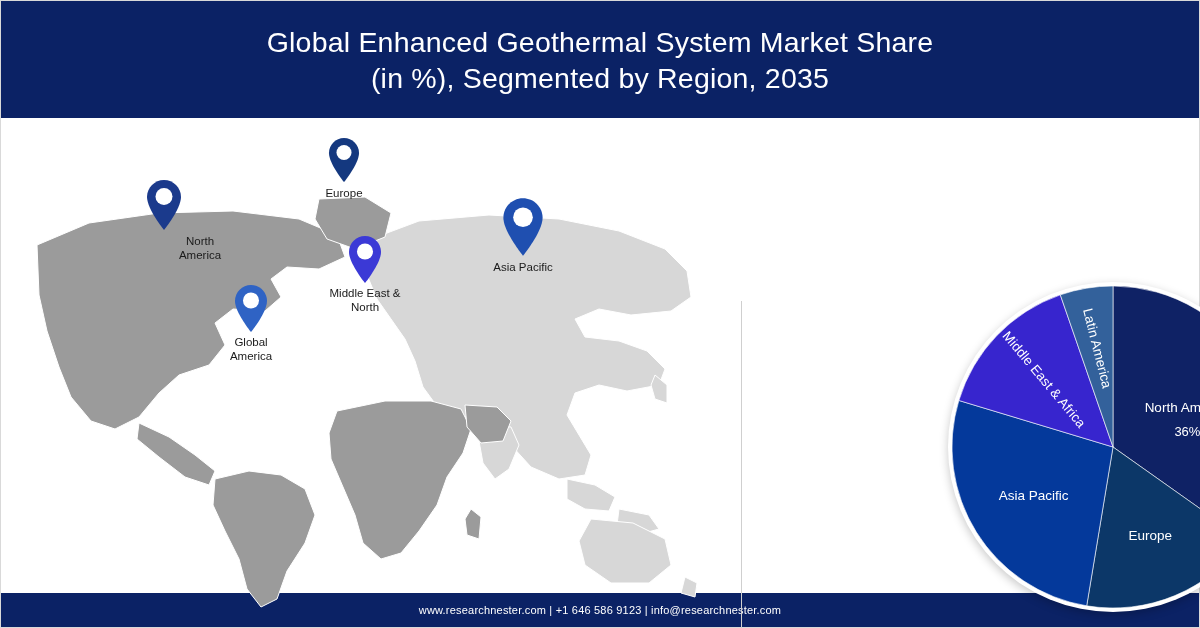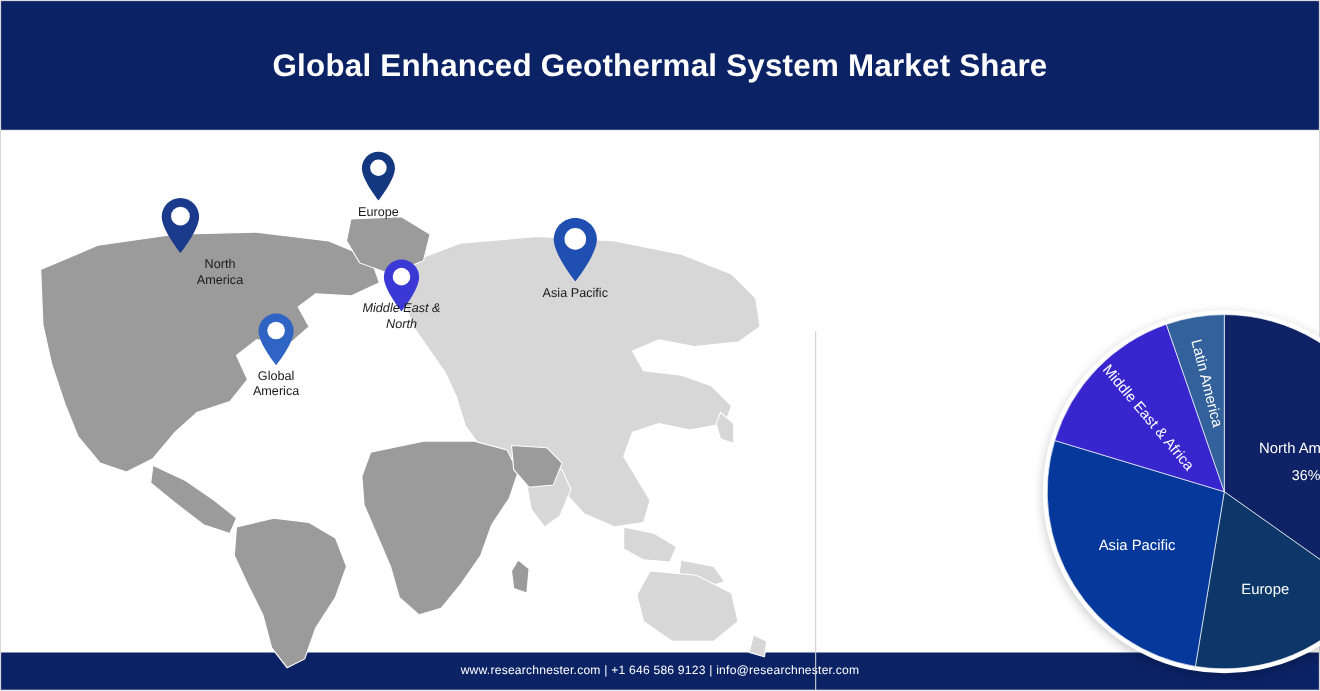--- a/index.html
+++ b/index.html
@@ -23,21 +23,21 @@
     height:117px;
     background:#0b2265;
     display:flex;align-items:center;justify-content:center;
     flex:0 0 auto;
     border-bottom:1px solid #ffffff;
   }
   .header-title{
     color:#ffffff;
     font-size:28.5px;
     line-height:36px;
-    font-weight:bold;
+    font-weight:normal;
     text-align:center;
     letter-spacing:.2px;
     padding:0 40px;
   }
   .header-title .l2{display:block;}
 
   
   .body{
     flex:1 1 auto;
     position:relative;
@@ -119,20 +119,21 @@
   }
 </style>
 </head>
 <body>
 
 <div class="infographic">
 
   <div class="header">
     <div class="header-title">
       <span>Global Enhanced Geothermal System Market Share</span>
+      <span class="l2">(in %), Segmented by Region, 2035</span>
     </div>
   </div>
 
   <div class="body">
 
     <div class="divider"></div>
 
     <div class="map-panel">
       <div class="map-wrap">
 
@@ -206,21 +207,21 @@
           <div class="pin-label" style="top:64px;">
             <div>Asia Pacific</div>
           </div>
         </div>
 
         <div class="pin" style="left:346px;top:56px;">
           <svg class="pin-svg" width="36" height="49" viewBox="0 0 38 52">
             <path d="M19 1 C9.6 1 2 8.6 2 18 C2 30 19 51 19 51 C19 51 36 30 36 18 C36 8.6 28.4 1 19 1 Z" fill="#3b39d6"></path>
             <circle cx="19" cy="17.5" r="8.5" fill="#ffffff"></circle>
           </svg>
-          <div class="pin-label" style="top:40px;font-style:italic;">
+          <div class="pin-label" style="top:52px;">
             <div>Middle East &amp;</div>
             <div>North</div>
           </div>
         </div>
 
         <div class="pin" style="left:232px;top:105px;">
           <svg class="pin-svg" width="36" height="49" viewBox="0 0 38 52">
             <path d="M19 1 C9.6 1 2 8.6 2 18 C2 30 19 51 19 51 C19 51 36 30 36 18 C36 8.6 28.4 1 19 1 Z" fill="#2f63c4"></path>
             <circle cx="19" cy="17.5" r="8.5" fill="#ffffff"></circle>
           </svg>

